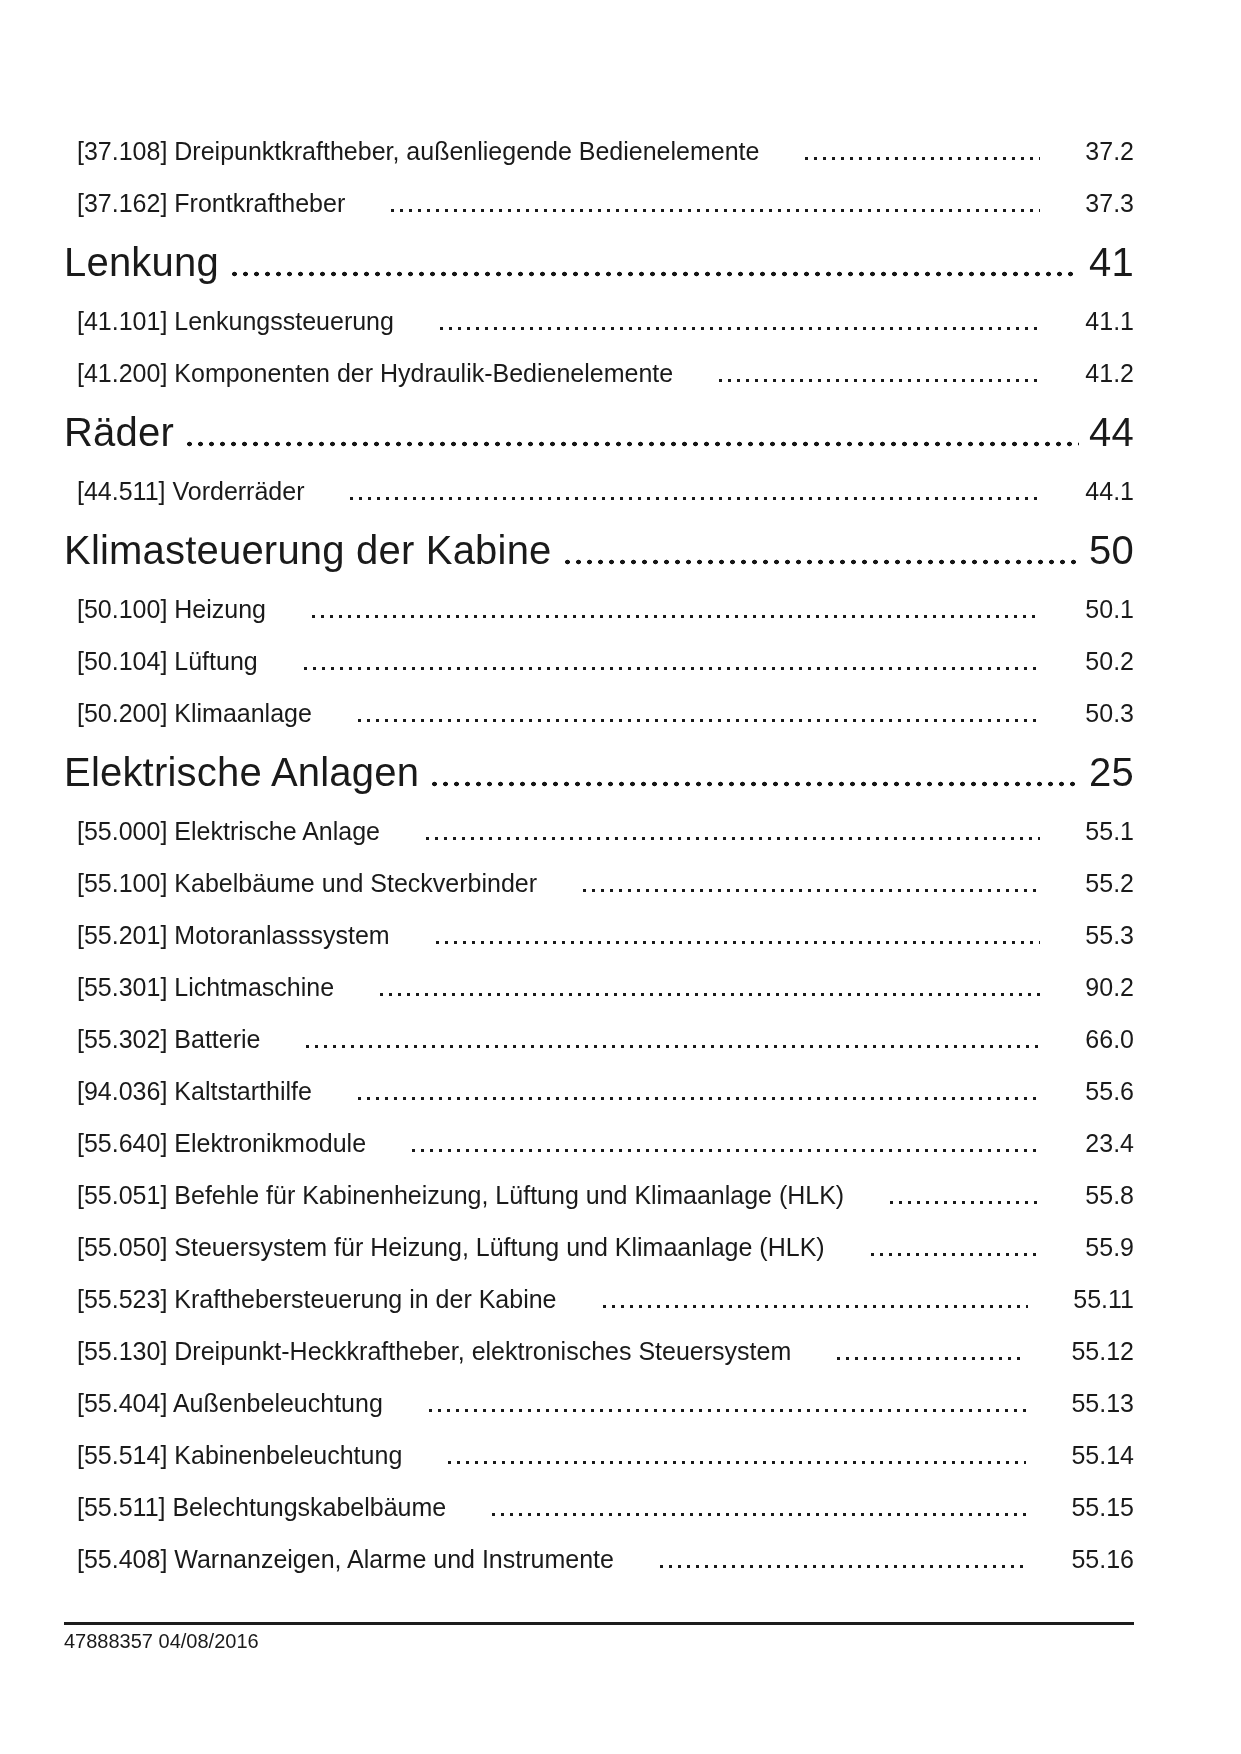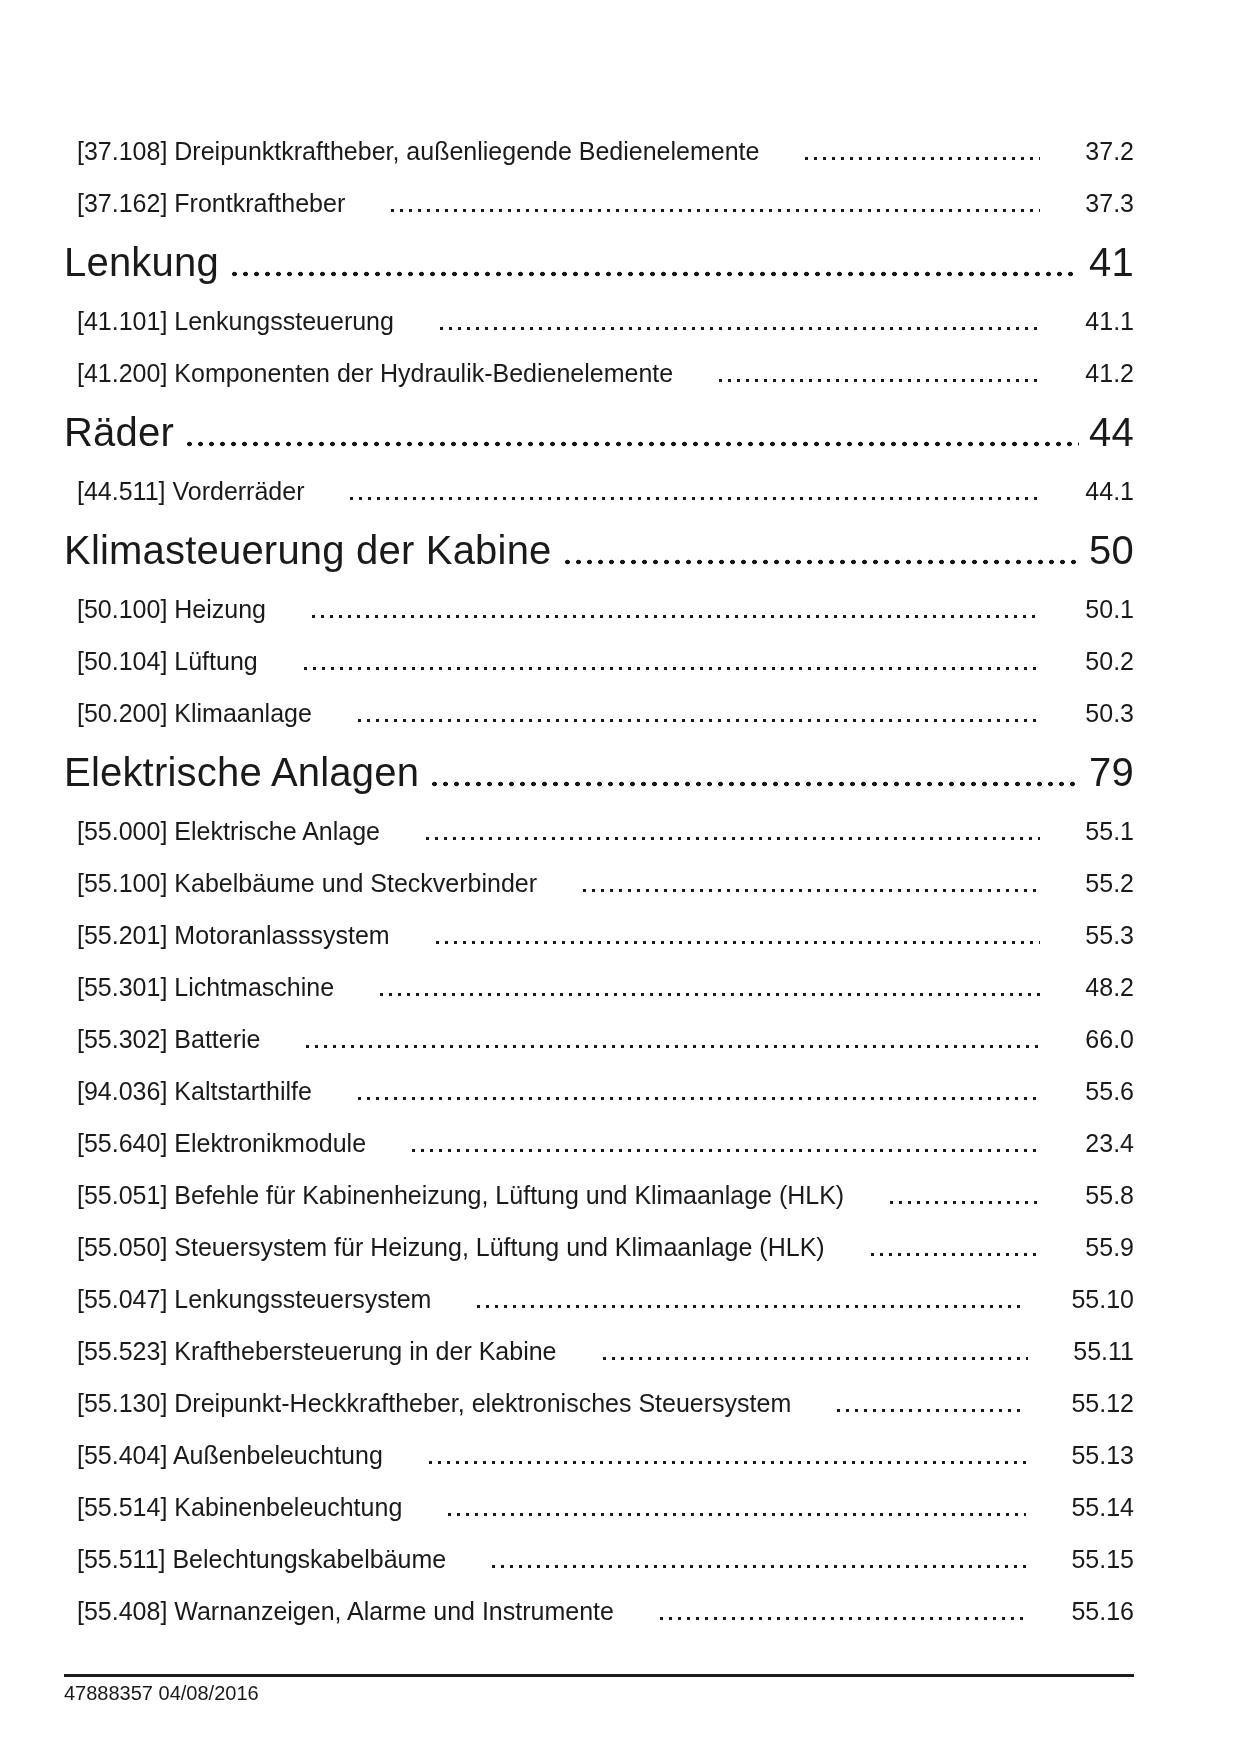--- a/index.html
+++ b/index.html
@@ -138,41 +138,41 @@
     <span class="pagenum">50.2</span>
   </div>
       <div class="row sub">
     <span class="label">[50.200] Klimaanlage</span>
     <span class="dots"></span>
     <span class="pagenum">50.3</span>
   </div>
       <div class="row chapter">
     <span class="label">Elektrische Anlagen</span>
     <span class="dots"></span>
-    <span class="pagenum">79</span>
+    <span class="pagenum">25</span>
   </div>
       <div class="row sub">
     <span class="label">[55.000] Elektrische Anlage</span>
     <span class="dots"></span>
     <span class="pagenum">55.1</span>
   </div>
       <div class="row sub">
     <span class="label">[55.100] Kabelbäume und Steckverbinder</span>
     <span class="dots"></span>
     <span class="pagenum">55.2</span>
   </div>
       <div class="row sub">
     <span class="label">[55.201] Motoranlasssystem</span>
     <span class="dots"></span>
     <span class="pagenum">55.3</span>
   </div>
       <div class="row sub">
     <span class="label">[55.301] Lichtmaschine</span>
     <span class="dots"></span>
-    <span class="pagenum">48.2</span>
+    <span class="pagenum">90.2</span>
   </div>
       <div class="row sub">
     <span class="label">[55.302] Batterie</span>
     <span class="dots"></span>
     <span class="pagenum">66.0</span>
   </div>
       <div class="row sub">
     <span class="label">[94.036] Kaltstarthilfe</span>
     <span class="dots"></span>
     <span class="pagenum">55.6</span>
@@ -184,25 +184,20 @@
   </div>
       <div class="row sub">
     <span class="label">[55.051] Befehle für Kabinenheizung, Lüftung und Klimaanlage (HLK)</span>
     <span class="dots"></span>
     <span class="pagenum">55.8</span>
   </div>
       <div class="row sub">
     <span class="label">[55.050] Steuersystem für Heizung, Lüftung und Klimaanlage (HLK)</span>
     <span class="dots"></span>
     <span class="pagenum">55.9</span>
-  </div>
-      <div class="row sub">
-    <span class="label">[55.047] Lenkungssteuersystem</span>
-    <span class="dots"></span>
-    <span class="pagenum">55.10</span>
   </div>
       <div class="row sub">
     <span class="label">[55.523] Krafthebersteuerung in der Kabine</span>
     <span class="dots"></span>
     <span class="pagenum">55.11</span>
   </div>
       <div class="row sub">
     <span class="label">[55.130] Dreipunkt-Heckkraftheber, elektronisches Steuersystem</span>
     <span class="dots"></span>
     <span class="pagenum">55.12</span>

